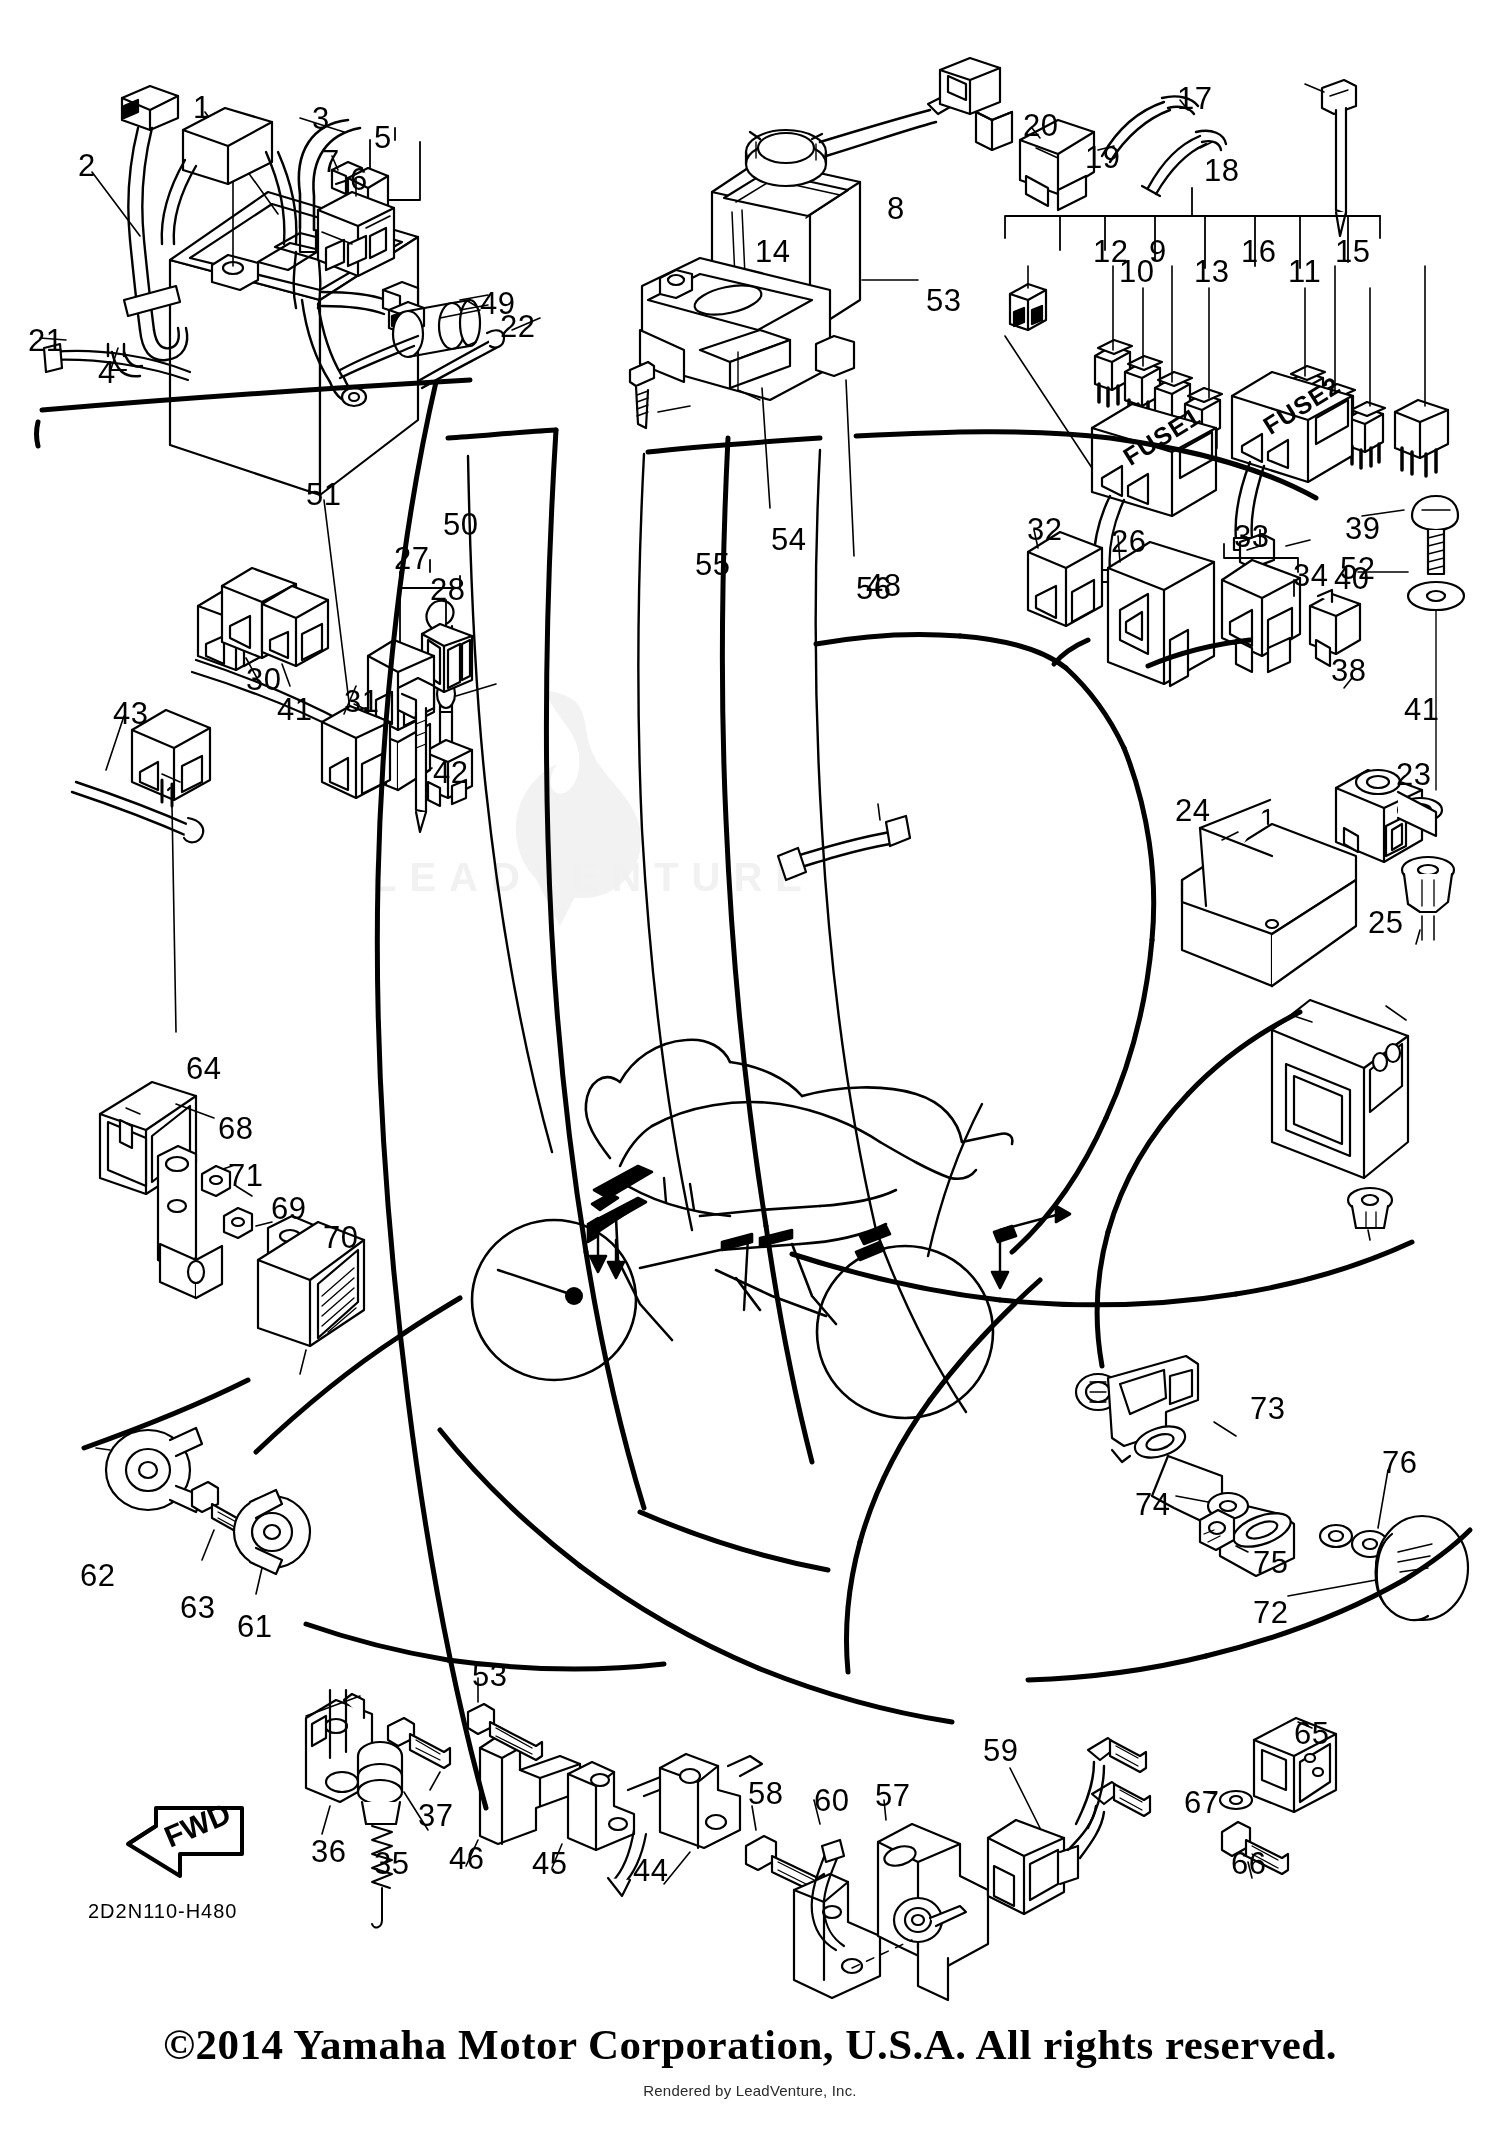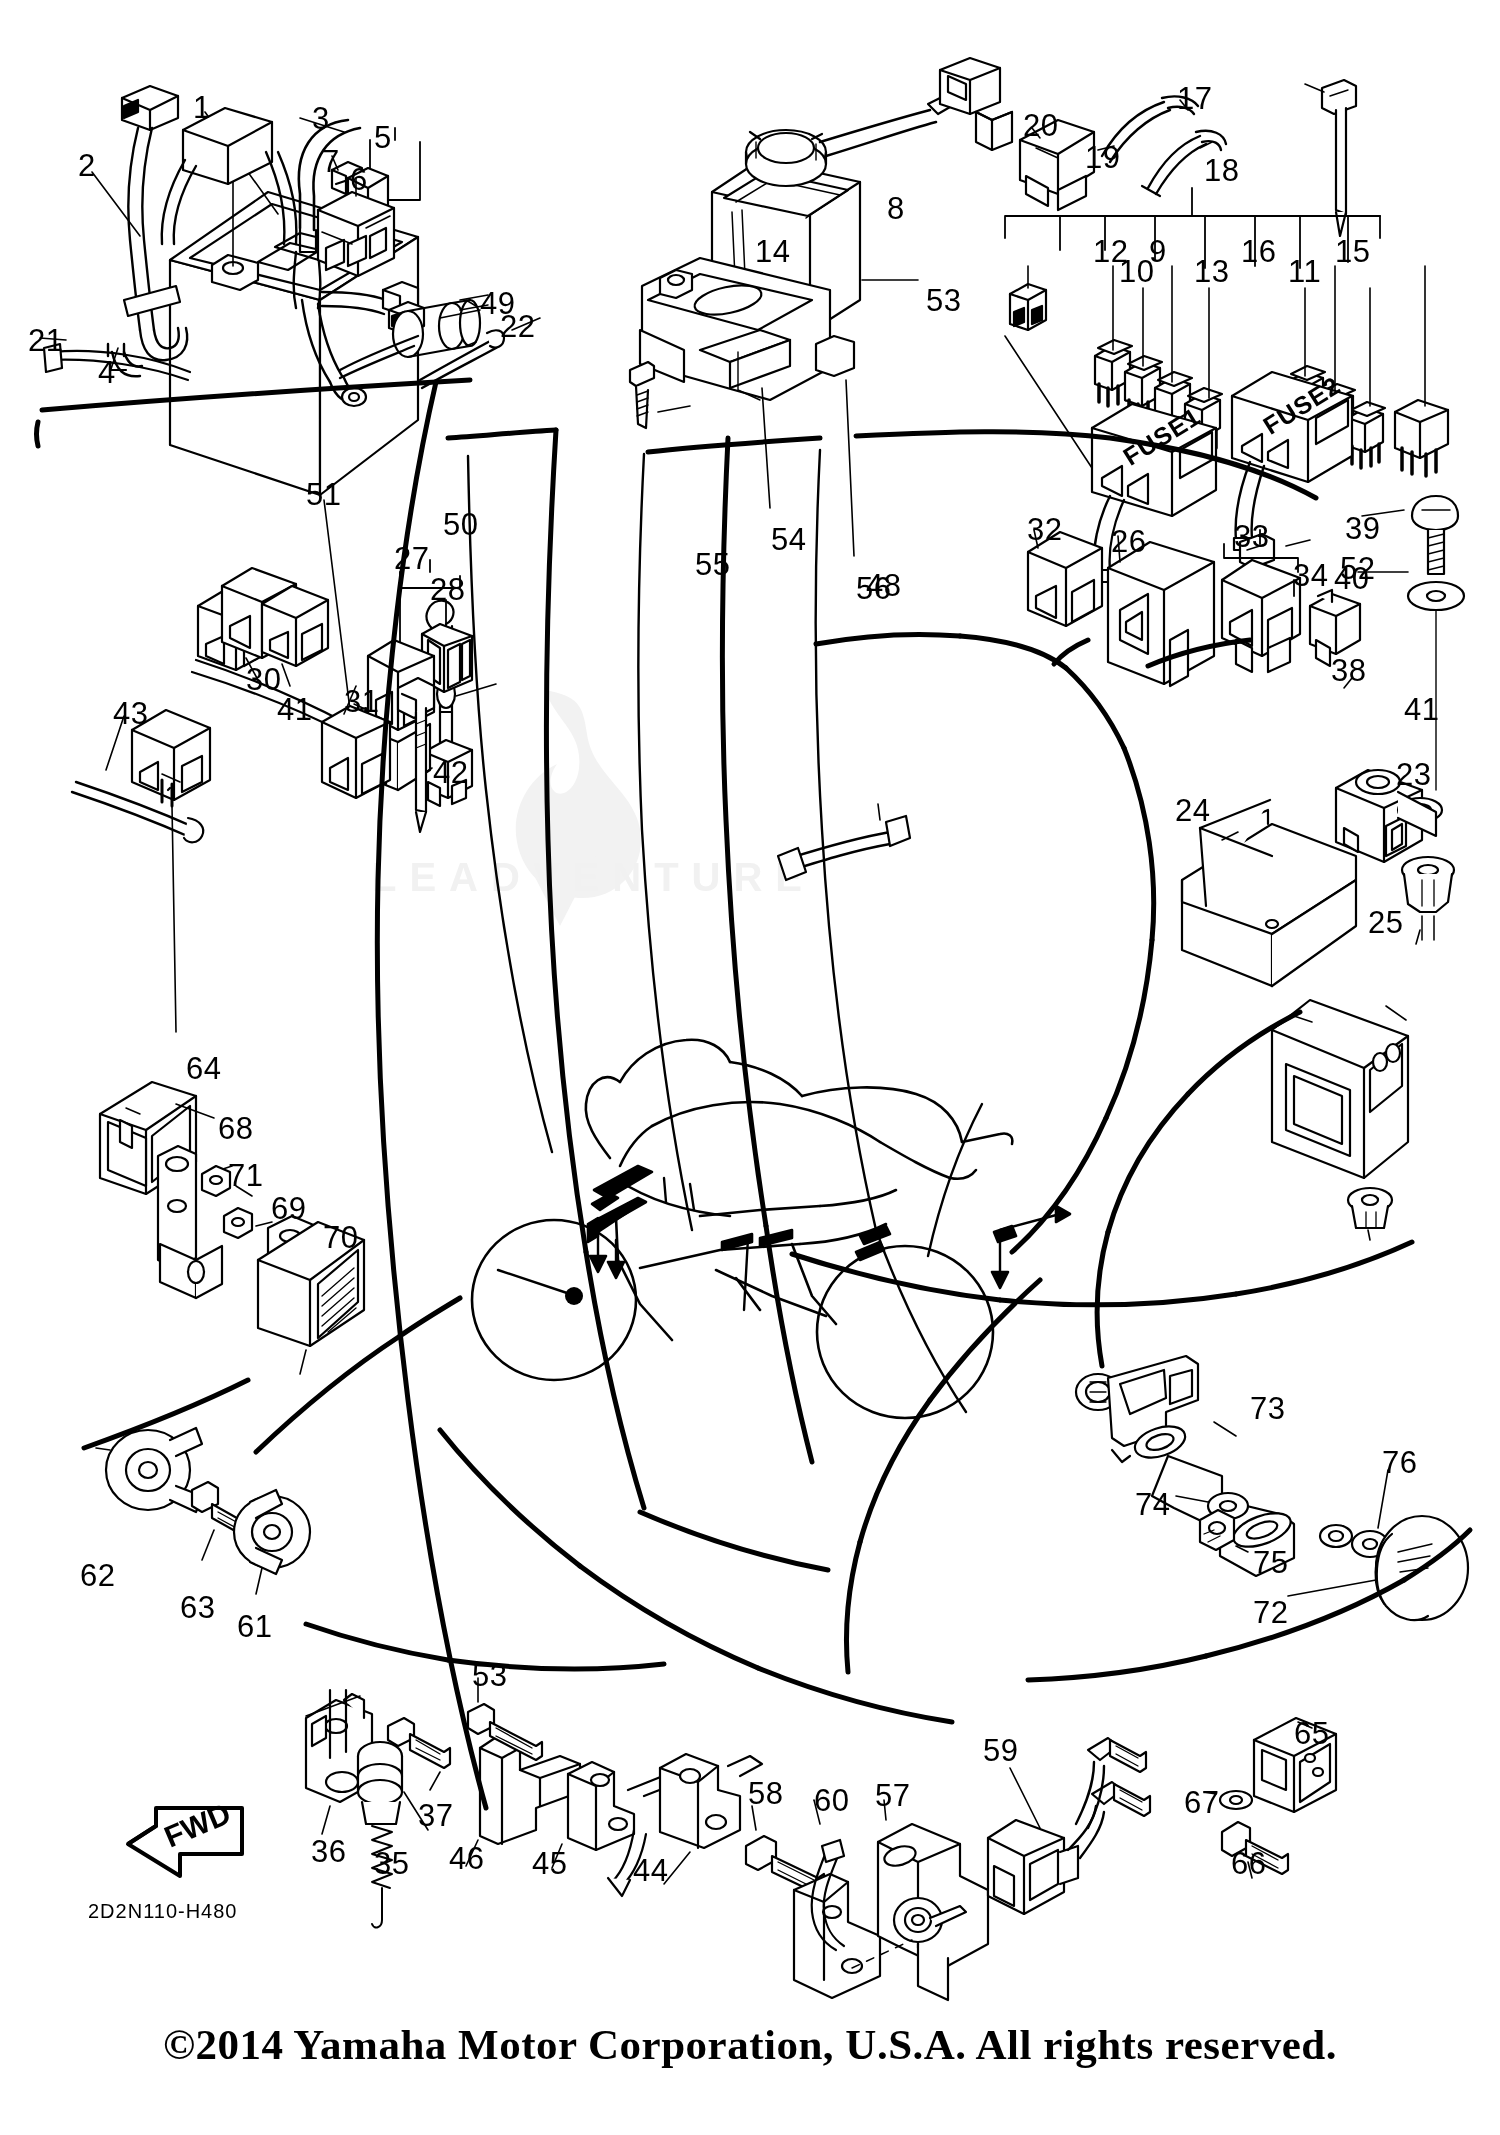--- a/index.html
+++ b/index.html
@@ -1090,14 +1090,15 @@
       <div class="callout" style="left: 323px; top: 1222px;">70</div>
       <div class="callout" style="left: 228px; top: 1160px;">71</div>
       <div class="callout" style="left: 1253px; top: 1597px;">72</div>
       <div class="callout" style="left: 1250px; top: 1393px;">73</div>
       <div class="callout" style="left: 1135px; top: 1489px;">74</div>
       <div class="callout" style="left: 1253px; top: 1547px;">75</div>
       <div class="callout" style="left: 1382px; top: 1447px;">76</div>
     </div>
 
   <div class="footer">©2014 Yamaha Motor Corporation, U.S.A. All rights reserved.</div>
+  <div class="rendered-by">Rendered by LeadVenture, Inc.</div>
 
 </div>
 
 </body></html>

